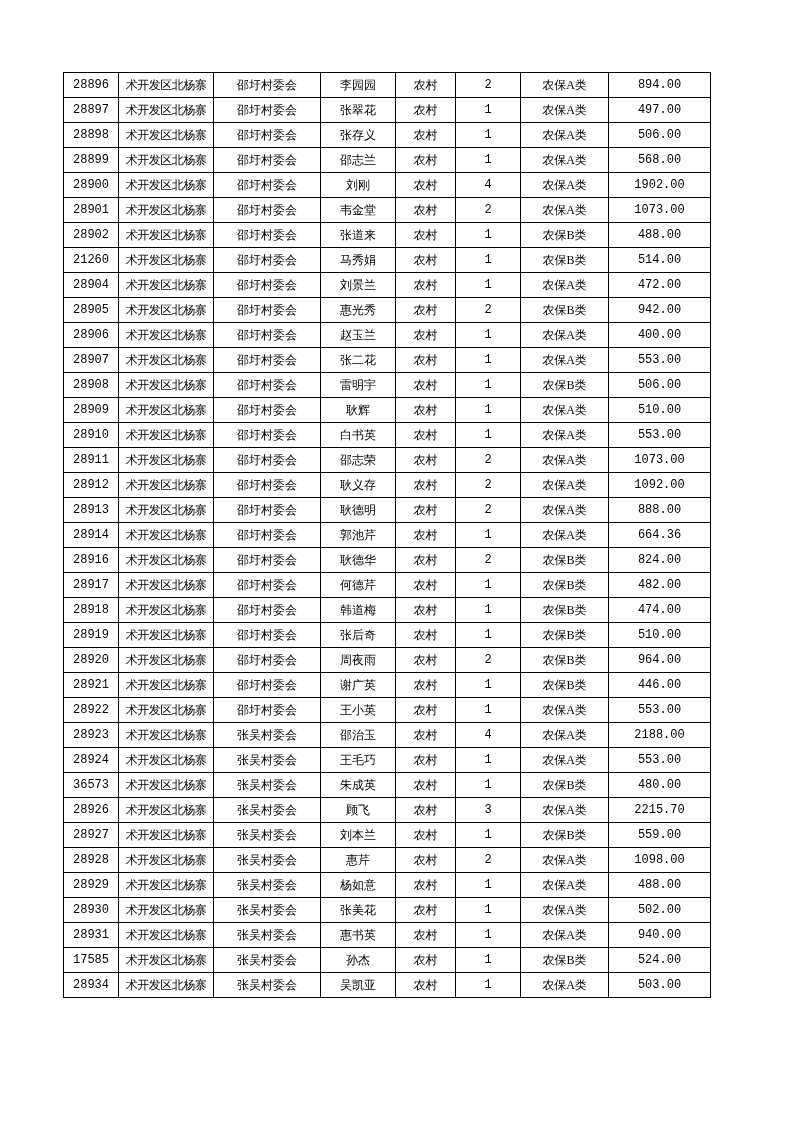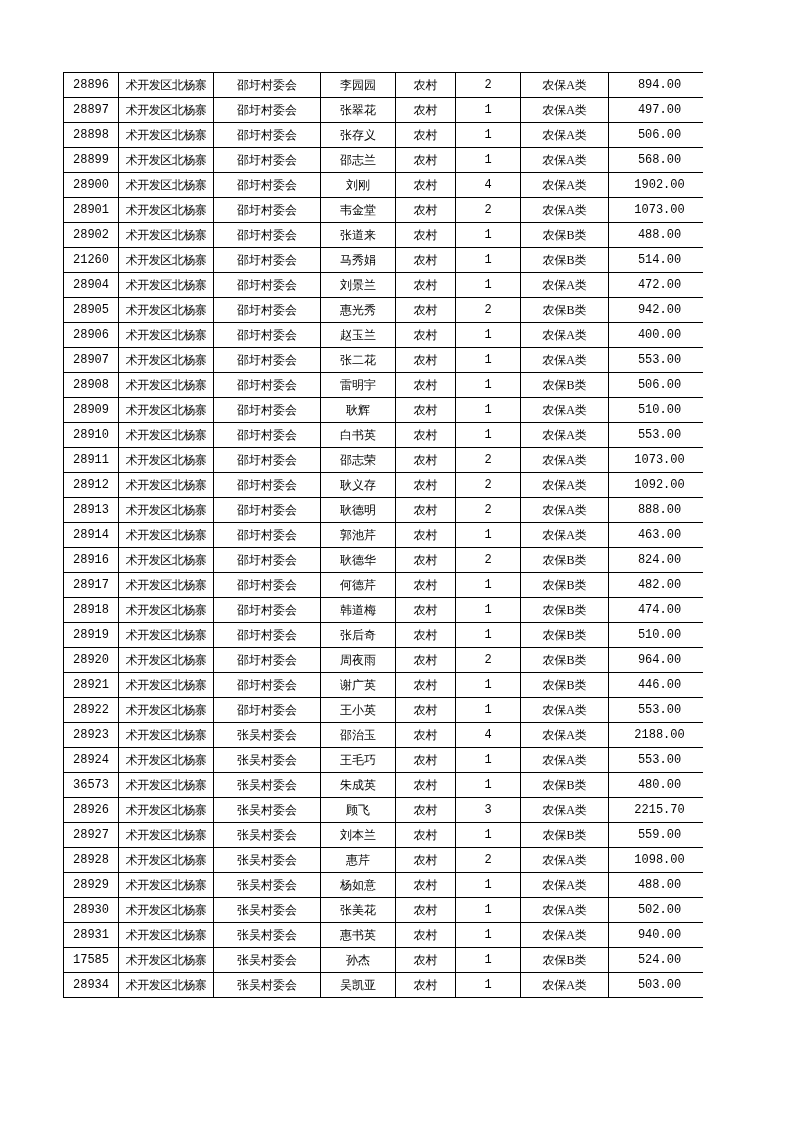--- a/index.html
+++ b/index.html
@@ -7,20 +7,21 @@
     padding: 0;
     background: #ffffff;
   }
   .page {
     position: relative;
     width: 703px;
     height: 1122px;
     background: #ffffff;
     overflow: hidden;
     font-family: "Liberation Serif", "DejaVu Serif", serif;
+    padding-left: 44px;
   }
   table.data-table {
     position: absolute;
     left: 63px;
     top: 72px;
     width: 647px;
     border-collapse: collapse;
     table-layout: fixed;
   }
   table.data-table td {
@@ -246,21 +247,21 @@
           <td class="c7">888.00</td>
         </tr>
         <tr>
           <td class="c0">28914</td>
           <td class="c1">术开发区北杨寨</td>
           <td class="c2">邵圩村委会</td>
           <td class="c3">郭池芹</td>
           <td class="c4">农村</td>
           <td class="c5">1</td>
           <td class="c6">农保A类</td>
-          <td class="c7">463.00</td>
+          <td class="c7">664.36</td>
         </tr>
         <tr>
           <td class="c0">28916</td>
           <td class="c1">术开发区北杨寨</td>
           <td class="c2">邵圩村委会</td>
           <td class="c3">耿德华</td>
           <td class="c4">农村</td>
           <td class="c5">2</td>
           <td class="c6">农保B类</td>
           <td class="c7">824.00</td>

